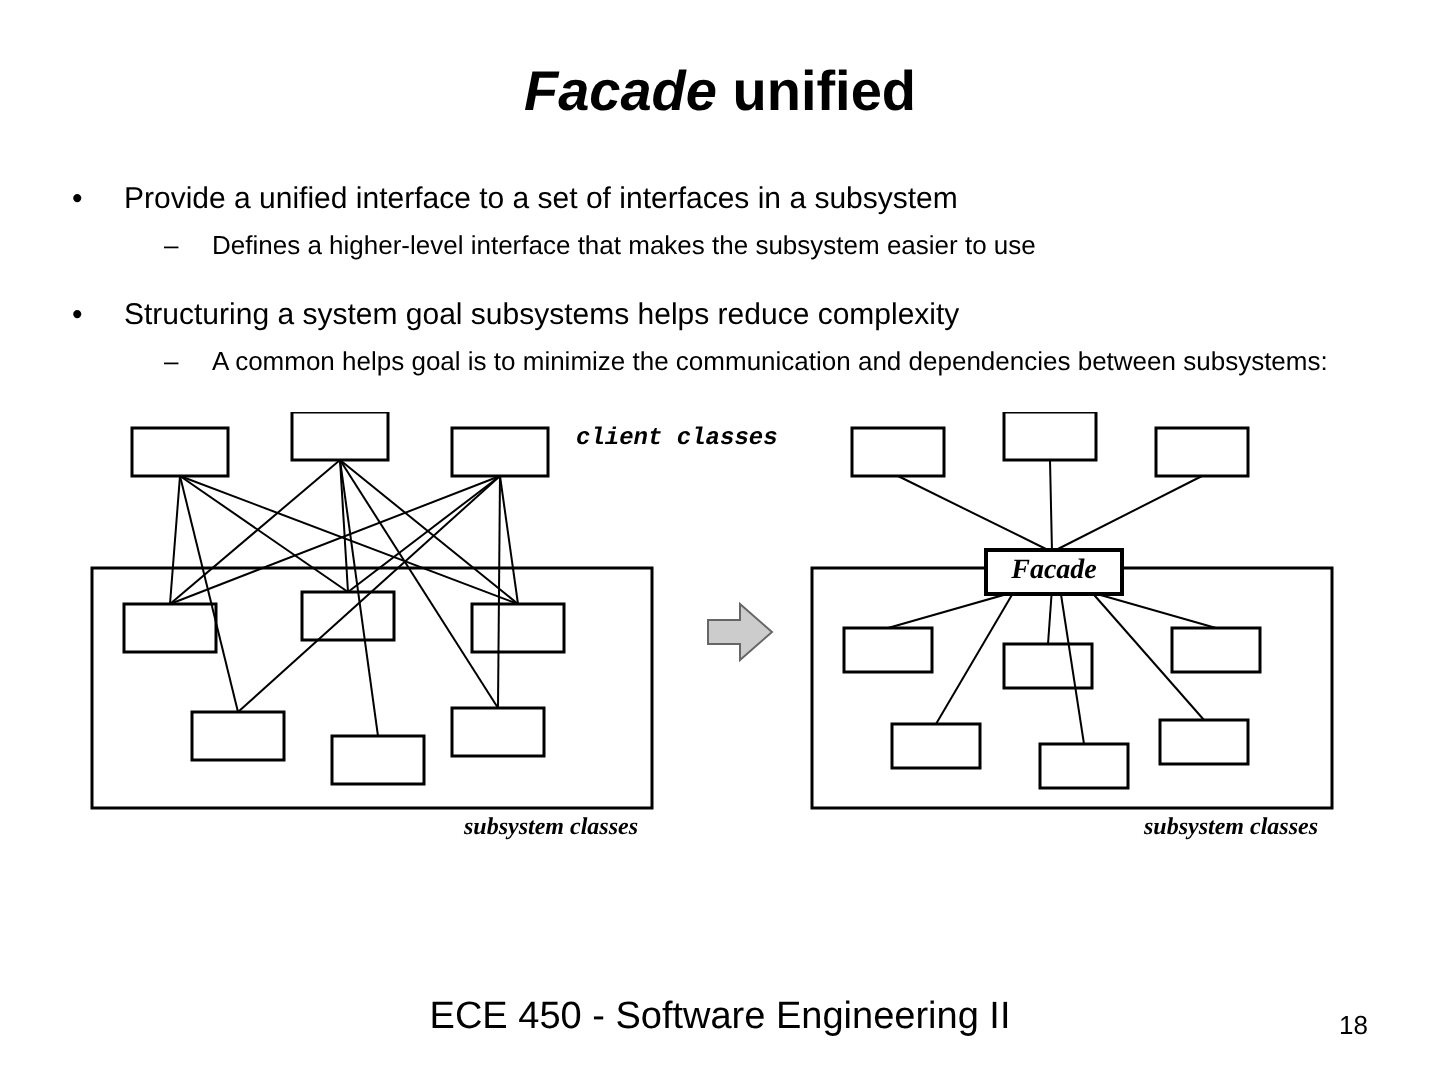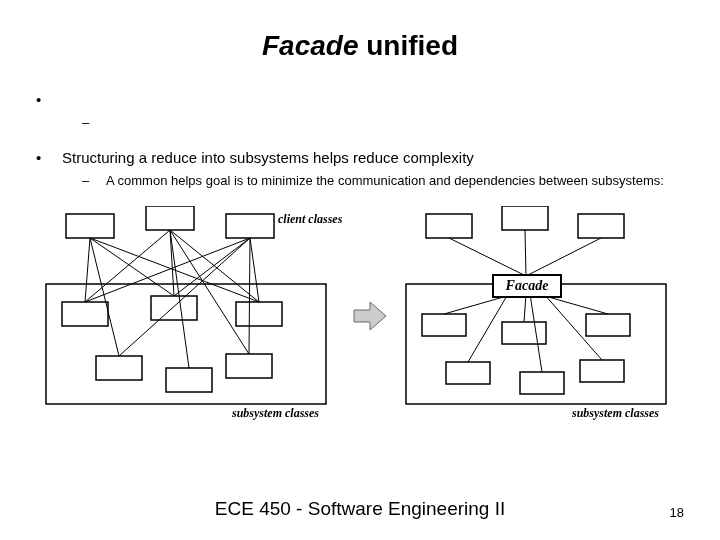--- a/index.html
+++ b/index.html
@@ -90,28 +90,30 @@
 </style>
 </head>
 <body>
 
 <h1 class="title">
   <span class="italic">Facade</span><span> unified</span>
 </h1>
 
 <div class="bullet-row">
   <div class="bullet-dot">•</div>
+  <div class="bullet-text">Provide a unified interface to a set of interfaces in a subsystem</div>
 </div>
 <div class="sub-row">
   <div class="sub-dash">–</div>
+  <div class="sub-text">Defines a higher-level interface that makes the subsystem easier to use</div>
 </div>
 
 <div class="bullet-row">
   <div class="bullet-dot">•</div>
-  <div class="bullet-text">Structuring a reduce into subsystems helps reduce complexity</div>
+  <div class="bullet-text">Structuring a system goal subsystems helps reduce complexity</div>
 </div>
 <div class="sub-row">
   <div class="sub-dash">–</div>
   <div class="sub-text">A common helps goal is to minimize the communication and dependencies between subsystems:</div>
 </div>
 
 <div class="diagram-area">
 
   <svg width="320" height="220">
 
@@ -138,21 +140,21 @@
       <line x1="134" y1="24" x2="223" y2="96"></line>
       <line x1="134" y1="24" x2="153" y2="162"></line>
       <line x1="134" y1="24" x2="213" y2="148"></line>
       <line x1="214" y1="32" x2="138" y2="90"></line>
       <line x1="214" y1="32" x2="223" y2="96"></line>
       <line x1="214" y1="32" x2="49" y2="96"></line>
       <line x1="214" y1="32" x2="83" y2="150"></line>
       <line x1="214" y1="32" x2="213" y2="148"></line>
     </g>
   </svg>
-  <div class="label" style="left:242px; top:6px;">client classes</div>
+  <div class="label" style="left:252px; top:6px;font-family:Liberation Mono, monospace;">client classes</div>
   <div class="label" style="left:196px; top:200px;">subsystem classes</div>
 
   <svg width="40" height="40" style="left:314px; top:92px;">
     <polygon points="4,12 20,12 20,4 36,18 20,32 20,24 4,24" fill="#ccc" stroke="#666" stroke-width="1"></polygon>
   </svg>
 
   <svg width="300" height="220" style="left:360px;">
 
     <rect x="10" y="78" width="260" height="120" fill="none" stroke="#000" stroke-width="1.5"></rect>
 

